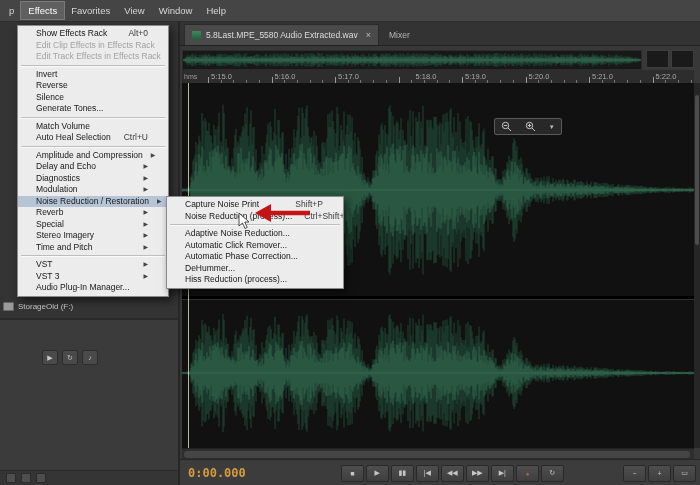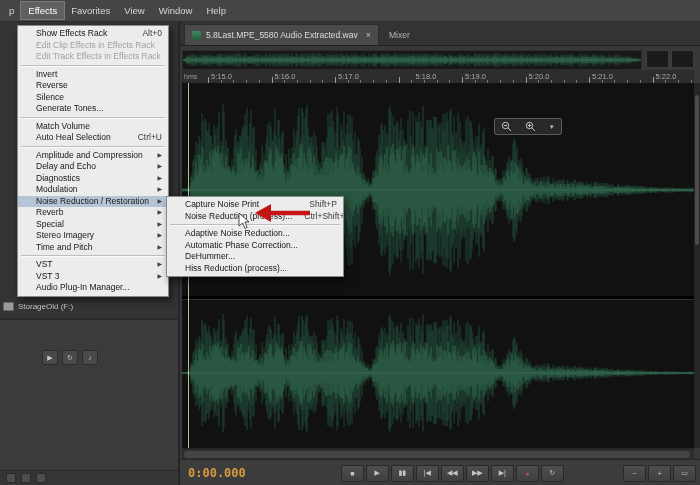--- a/index.html
+++ b/index.html
@@ -5,21 +5,21 @@
   html,body{margin:0;padding:0;background:#555;font-family:"Liberation Sans",sans-serif;}
   #app{position:relative;width:700px;height:485px;overflow:hidden;background:#404040;font-family:"Liberation Sans",sans-serif;}
 
   
   .menubar{position:absolute;left:0;top:0;width:700px;height:22px;background:#454545;border-bottom:1px solid #2e2e2e;display:flex;align-items:center;padding-left:2px;box-sizing:border-box;z-index:40;}
   .menubar-item{color:#d6d6d6;font-size:9.5px;padding:3px 7px;cursor:default;}
   .menubar-item.active{background:#606060;color:#fff;outline:1px solid #7a7a7a;}
 
   
   .menu-popup{position:absolute;background:#ececec;border:1px solid #8a8a8a;box-shadow:3px 4px 8px rgba(0,0,0,.55);padding:2px 0;z-index:50;font-size:8.5px;color:#161616;}
-  .menu-item{display:flex;align-items:center;height:11.5px;line-height:11.5px;padding:0 6px 0 18px;white-space:nowrap;overflow:hidden;}
+  .menu-item{display:flex;align-items:center;height:11.5px;line-height:11.5px;padding:0 20px 0 18px;white-space:nowrap;overflow:hidden;}
   .menu-item.highlighted{background:#b6c5d6;}
   .menu-item.disabled{color:#a2a2a2;}
   .mi-shortcut{margin-left:auto;padding-left:12px;color:#3a3a3a;}
   .mi-arrow{margin-left:auto;padding-left:8px;font-size:6px;color:#444;}
   .menu-sep{height:1px;background:#bdbdbd;border-bottom:1px solid #fbfbfb;margin:2px 3px;}
   #effects-menu{left:17px;top:25px;width:150px;}
   #noise-submenu{left:166px;top:196px;width:176px;}
 
   
   .sidebar{position:absolute;left:0;top:22px;width:178px;height:463px;background:#3b3b3b;}
@@ -321,20 +321,23 @@
       </div>
       <div class="menu-item">
         <span class="mi-label">Noise Reduction (process)...</span>
         <span class="mi-shortcut">Ctrl+Shift+P</span>
       </div>
       <div class="menu-sep"></div>
       <div class="menu-item">
         <span class="mi-label">Adaptive Noise Reduction...</span>
       </div>
       <div class="menu-item">
+        <span class="mi-label">Automatic Click Remover...</span>
+      </div>
+      <div class="menu-item">
         <span class="mi-label">Automatic Phase Correction...</span>
       </div>
       <div class="menu-item">
         <span class="mi-label">DeHummer...</span>
       </div>
       <div class="menu-item">
         <span class="mi-label">Hiss Reduction (process)...</span>
       </div>
     </div>
 

